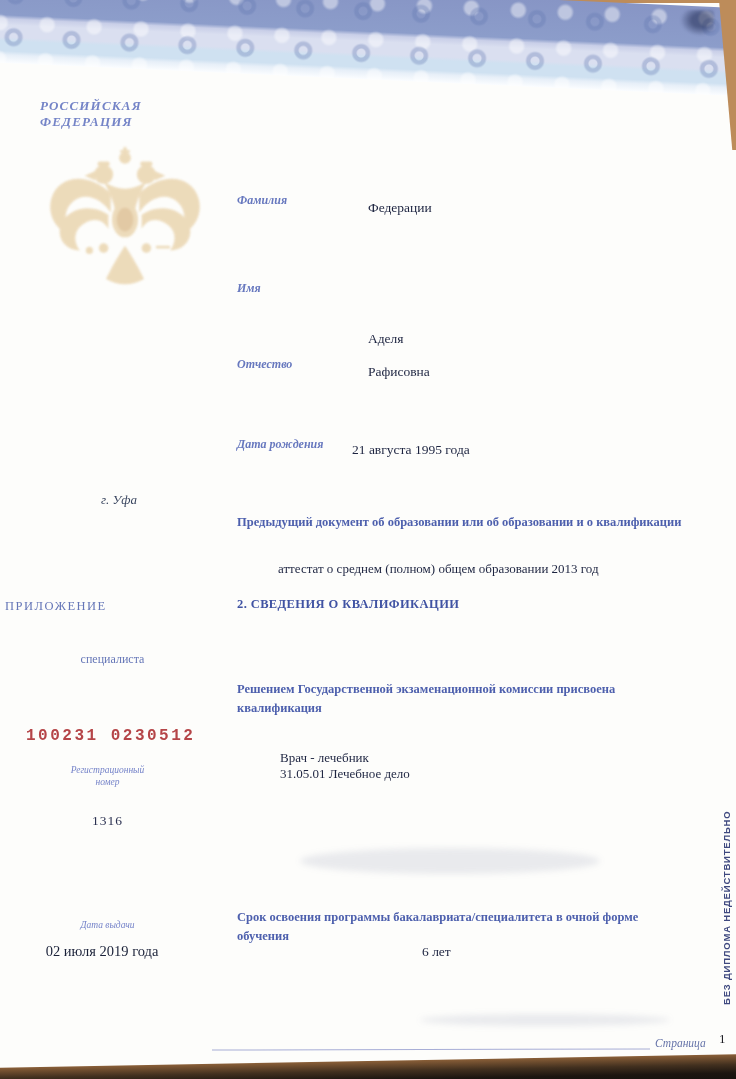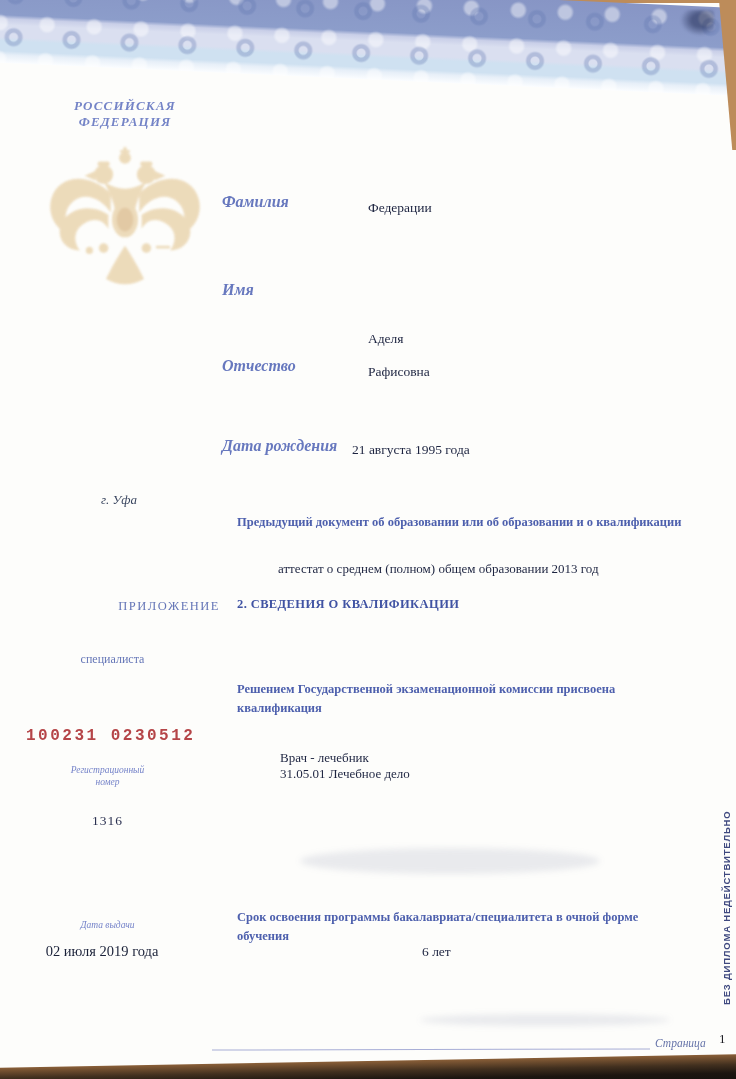--- a/index.html
+++ b/index.html
@@ -18,39 +18,39 @@
     background:radial-gradient(ellipse at 60% 40%, rgba(30,40,80,0.55) 0 30%, rgba(30,40,80,0) 70%);filter:blur(1px);}
   .desk-wedge{position:absolute;top:0;right:0;width:17px;height:150px;z-index:4;background:#bd8c5a;
     clip-path:polygon(0 0,100% 0,100% 100%,78% 100%);}
   .desk-bottom{position:absolute;bottom:-16px;left:-10px;right:-10px;height:34px;z-index:6;
     transform:rotate(-1.05deg);
     background:linear-gradient(180deg,#8a5f38 0,#42301f 30%,#1c1510 55%,#100e0c 100%);}
   .content{position:absolute;inset:0;z-index:5;}
   .abs{position:absolute;}
   .preline{white-space:pre-line;}
   
-  .country{left:40px;top:98px;width:170px;text-align:center;font-size:13px;font-weight:bold;font-style:italic;
+  .country{left:40px;top:98px;width:170px;text-align:left;font-size:13px;font-weight:bold;font-style:italic;
     color:#5d6fbe;letter-spacing:1.2px;line-height:16px;opacity:.85;}
   .eagle{left:40px;top:146px;width:170px;height:178px;opacity:.8;filter:blur(0.9px);}
   .institution{left:5px;top:334px;width:228px;text-align:center;font-size:12.5px;font-style:italic;
     color:#3e4a66;line-height:16.4px;opacity:.92;}
   .city{left:5px;top:492px;width:228px;text-align:center;font-size:13px;font-style:italic;color:#39455f;}
-  .annex1{left:5px;top:599px;width:215px;text-align:right;font-size:12.5px;color:#5568b0;letter-spacing:1.5px;opacity:.9;}
+  .annex1{left:5px;top:599px;width:215px;text-align:left;font-size:12.5px;color:#5568b0;letter-spacing:1.5px;opacity:.9;}
   .annex2{left:5px;top:614px;width:215px;text-align:center;font-size:17px;color:#4659a8;letter-spacing:2px;}
   .annex-sub{left:5px;top:652px;width:215px;text-align:center;font-size:12px;color:#5568b0;opacity:.9;}
   .serial{left:26px;top:727px;width:200px;font-family:"Liberation Mono", monospace;font-size:16px;
     color:#b54548;letter-spacing:2.5px;font-weight:bold;}
   .reg-label{left:25px;top:764px;width:165px;text-align:center;font-size:9.5px;font-style:italic;
     color:#7583c9;line-height:12px;}
   .reg-num{left:25px;top:813px;width:165px;text-align:center;font-size:13.5px;color:#2a3050;letter-spacing:1px;}
   .date-label{left:25px;top:920px;width:165px;text-align:center;font-size:9.5px;font-style:italic;color:#7583c9;}
   .date-value{left:12px;top:943px;width:180px;text-align:center;font-size:14.5px;color:#1a2138;}
   
   .sec-title{left:237px;width:470px;font-size:12.5px;font-weight:bold;color:#30459c;letter-spacing:.4px;opacity:.92;}
-  .field-label{left:222px;font-size:16px;font-style:italic;font-weight:bold;color:#4d61b4;opacity:.85;}
+  .field-label{left:237px;font-size:12px;font-style:italic;font-weight:bold;color:#4d61b4;opacity:.85;}
   .field-value{font-size:13.5px;color:#1d2440;}
   .blue-para{left:237px;font-size:12.5px;font-weight:bold;color:#3a4fa5;opacity:.9;line-height:19px;}
   .dark-val{color:#1d2440;font-size:13px;}
   .side-note{right:4px;top:808px;height:200px;display:flex;align-items:center;justify-content:center;
     writing-mode:vertical-rl;transform:rotate(180deg);font-family:"Liberation Sans", sans-serif;
     font-size:9.5px;color:#1e2a6a;letter-spacing:.8px;font-weight:bold;opacity:.85;}
   .footer-line{left:212px;top:1049px;width:438px;border-top:1px solid #8b93c9;opacity:.75;transform:rotate(-.15deg);}
   .page-label{left:655px;top:1037px;font-size:11.5px;font-style:italic;color:#4a5a9a;opacity:.85;}
   .page-number{left:719px;top:1031px;font-size:13px;color:#1c1c22;}
   .smudge{background:rgba(90,100,140,0.12);filter:blur(3px);border-radius:50%;}

